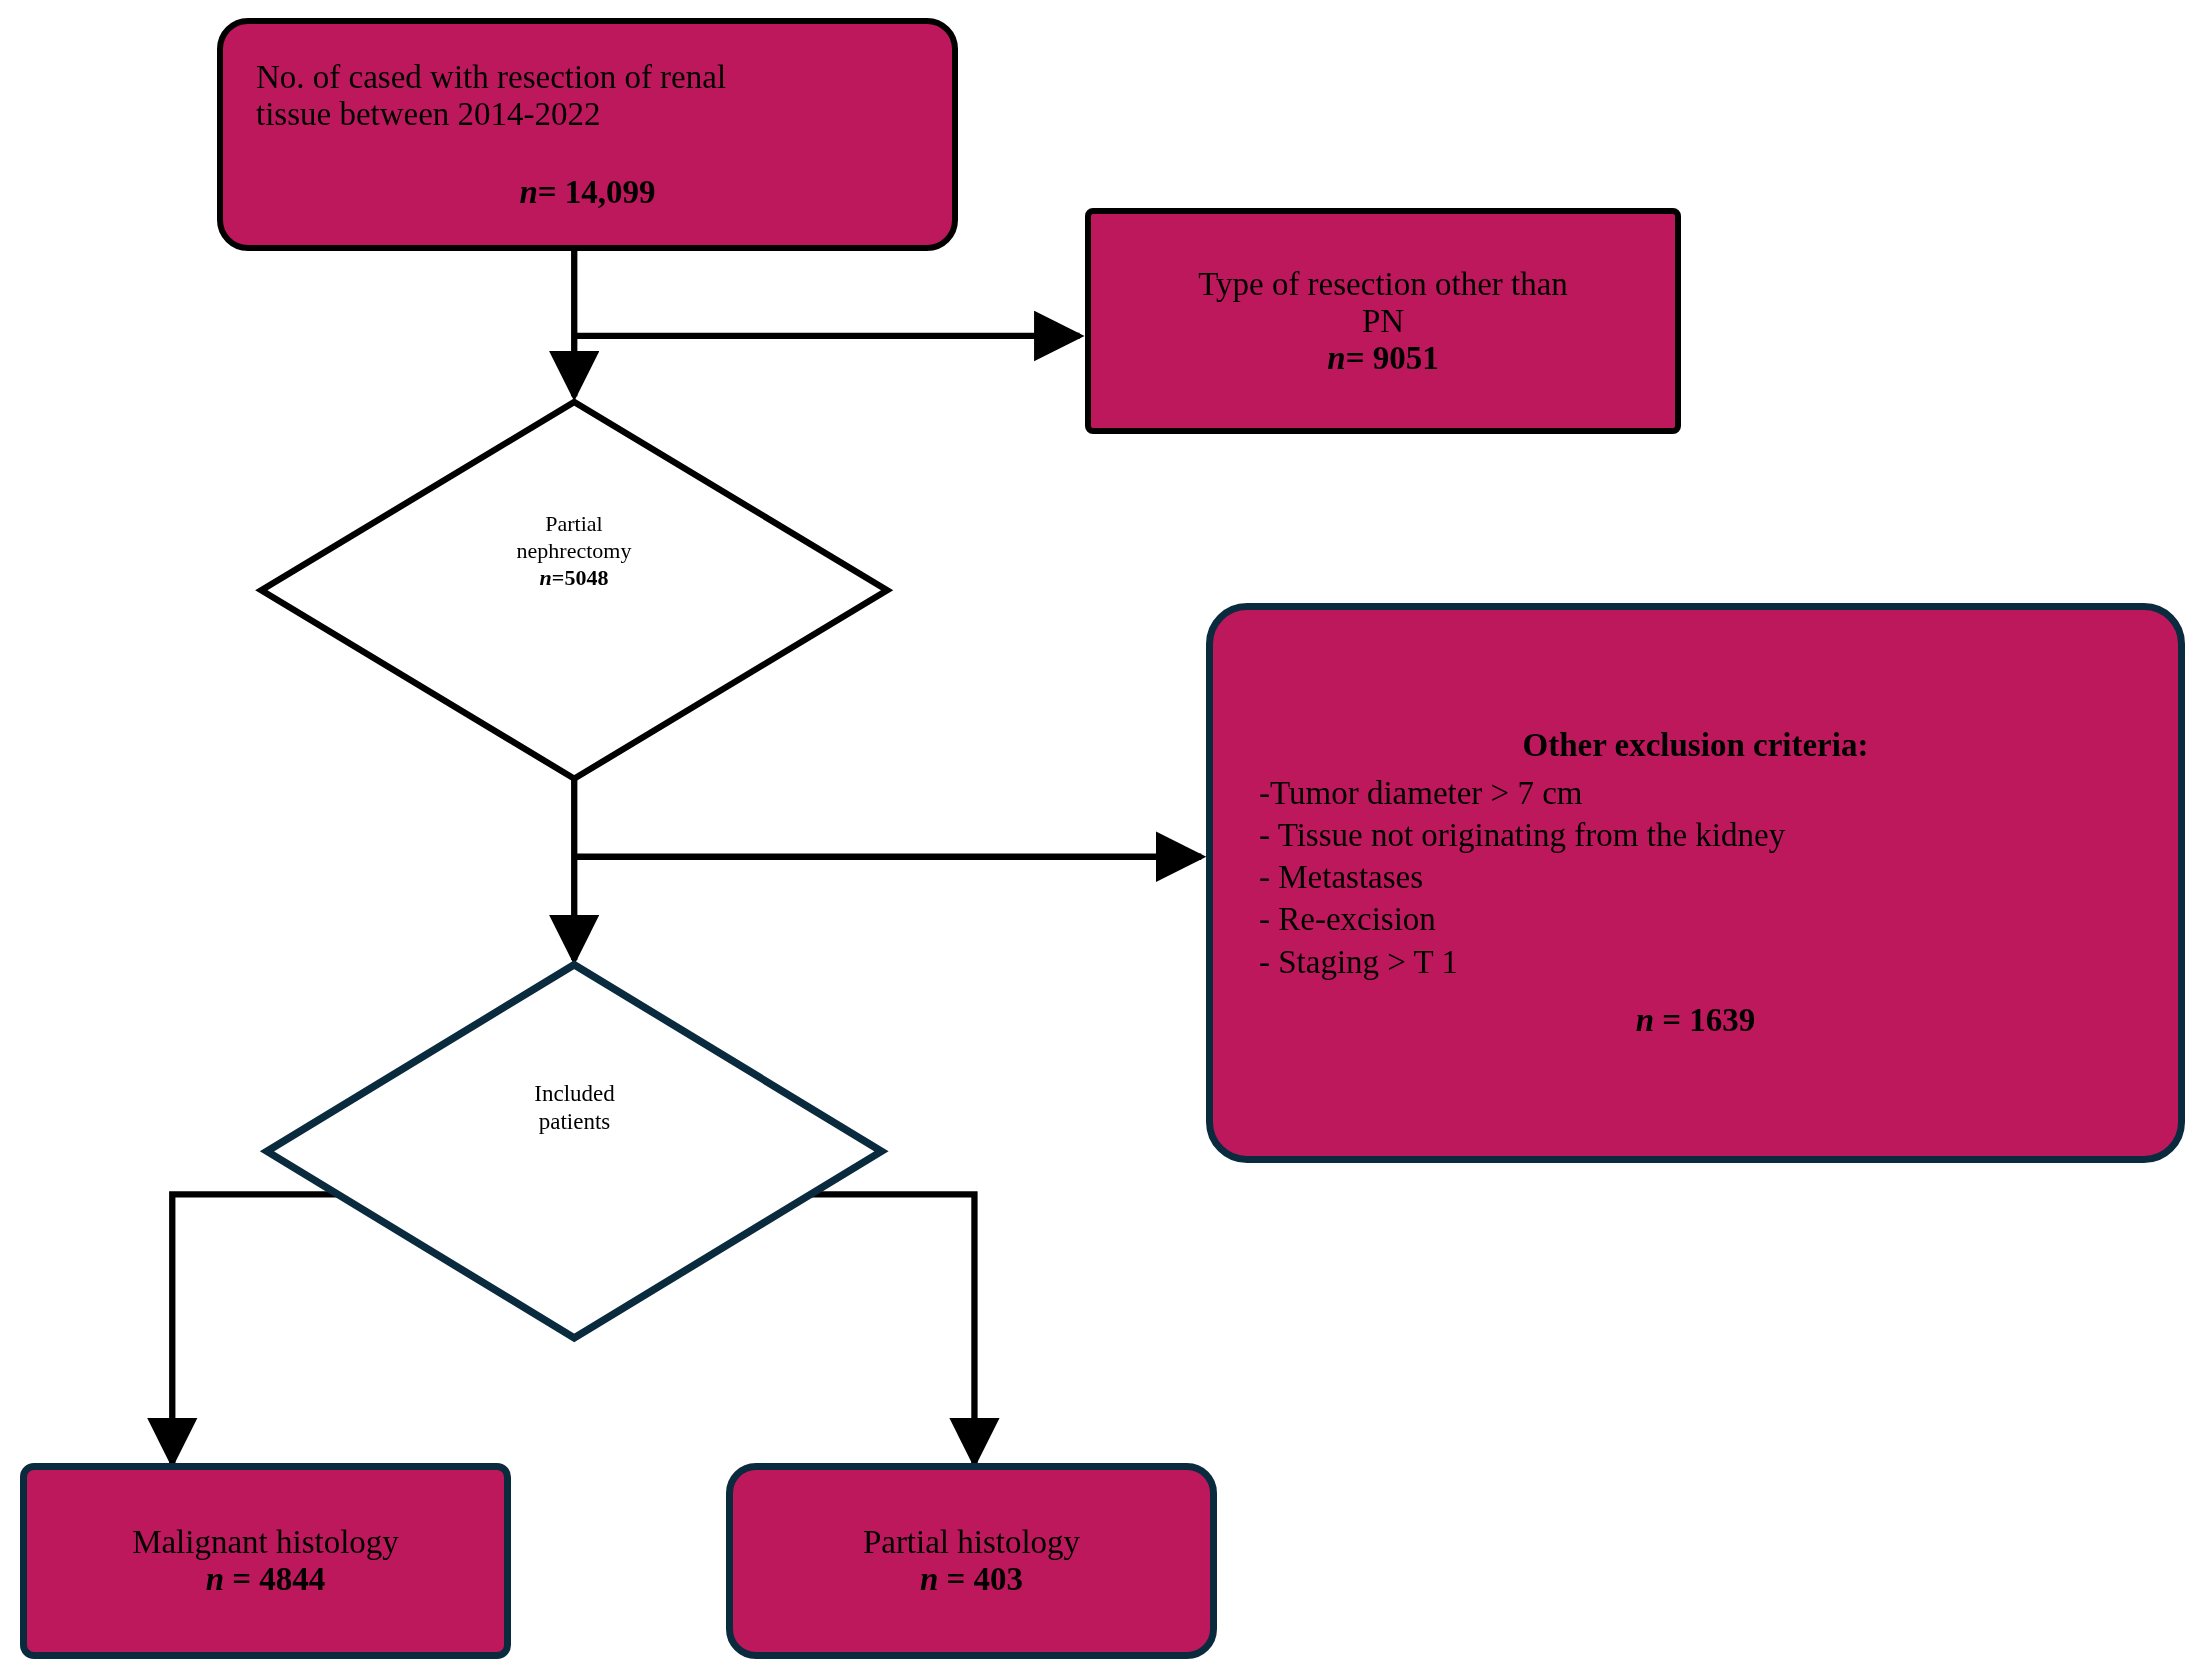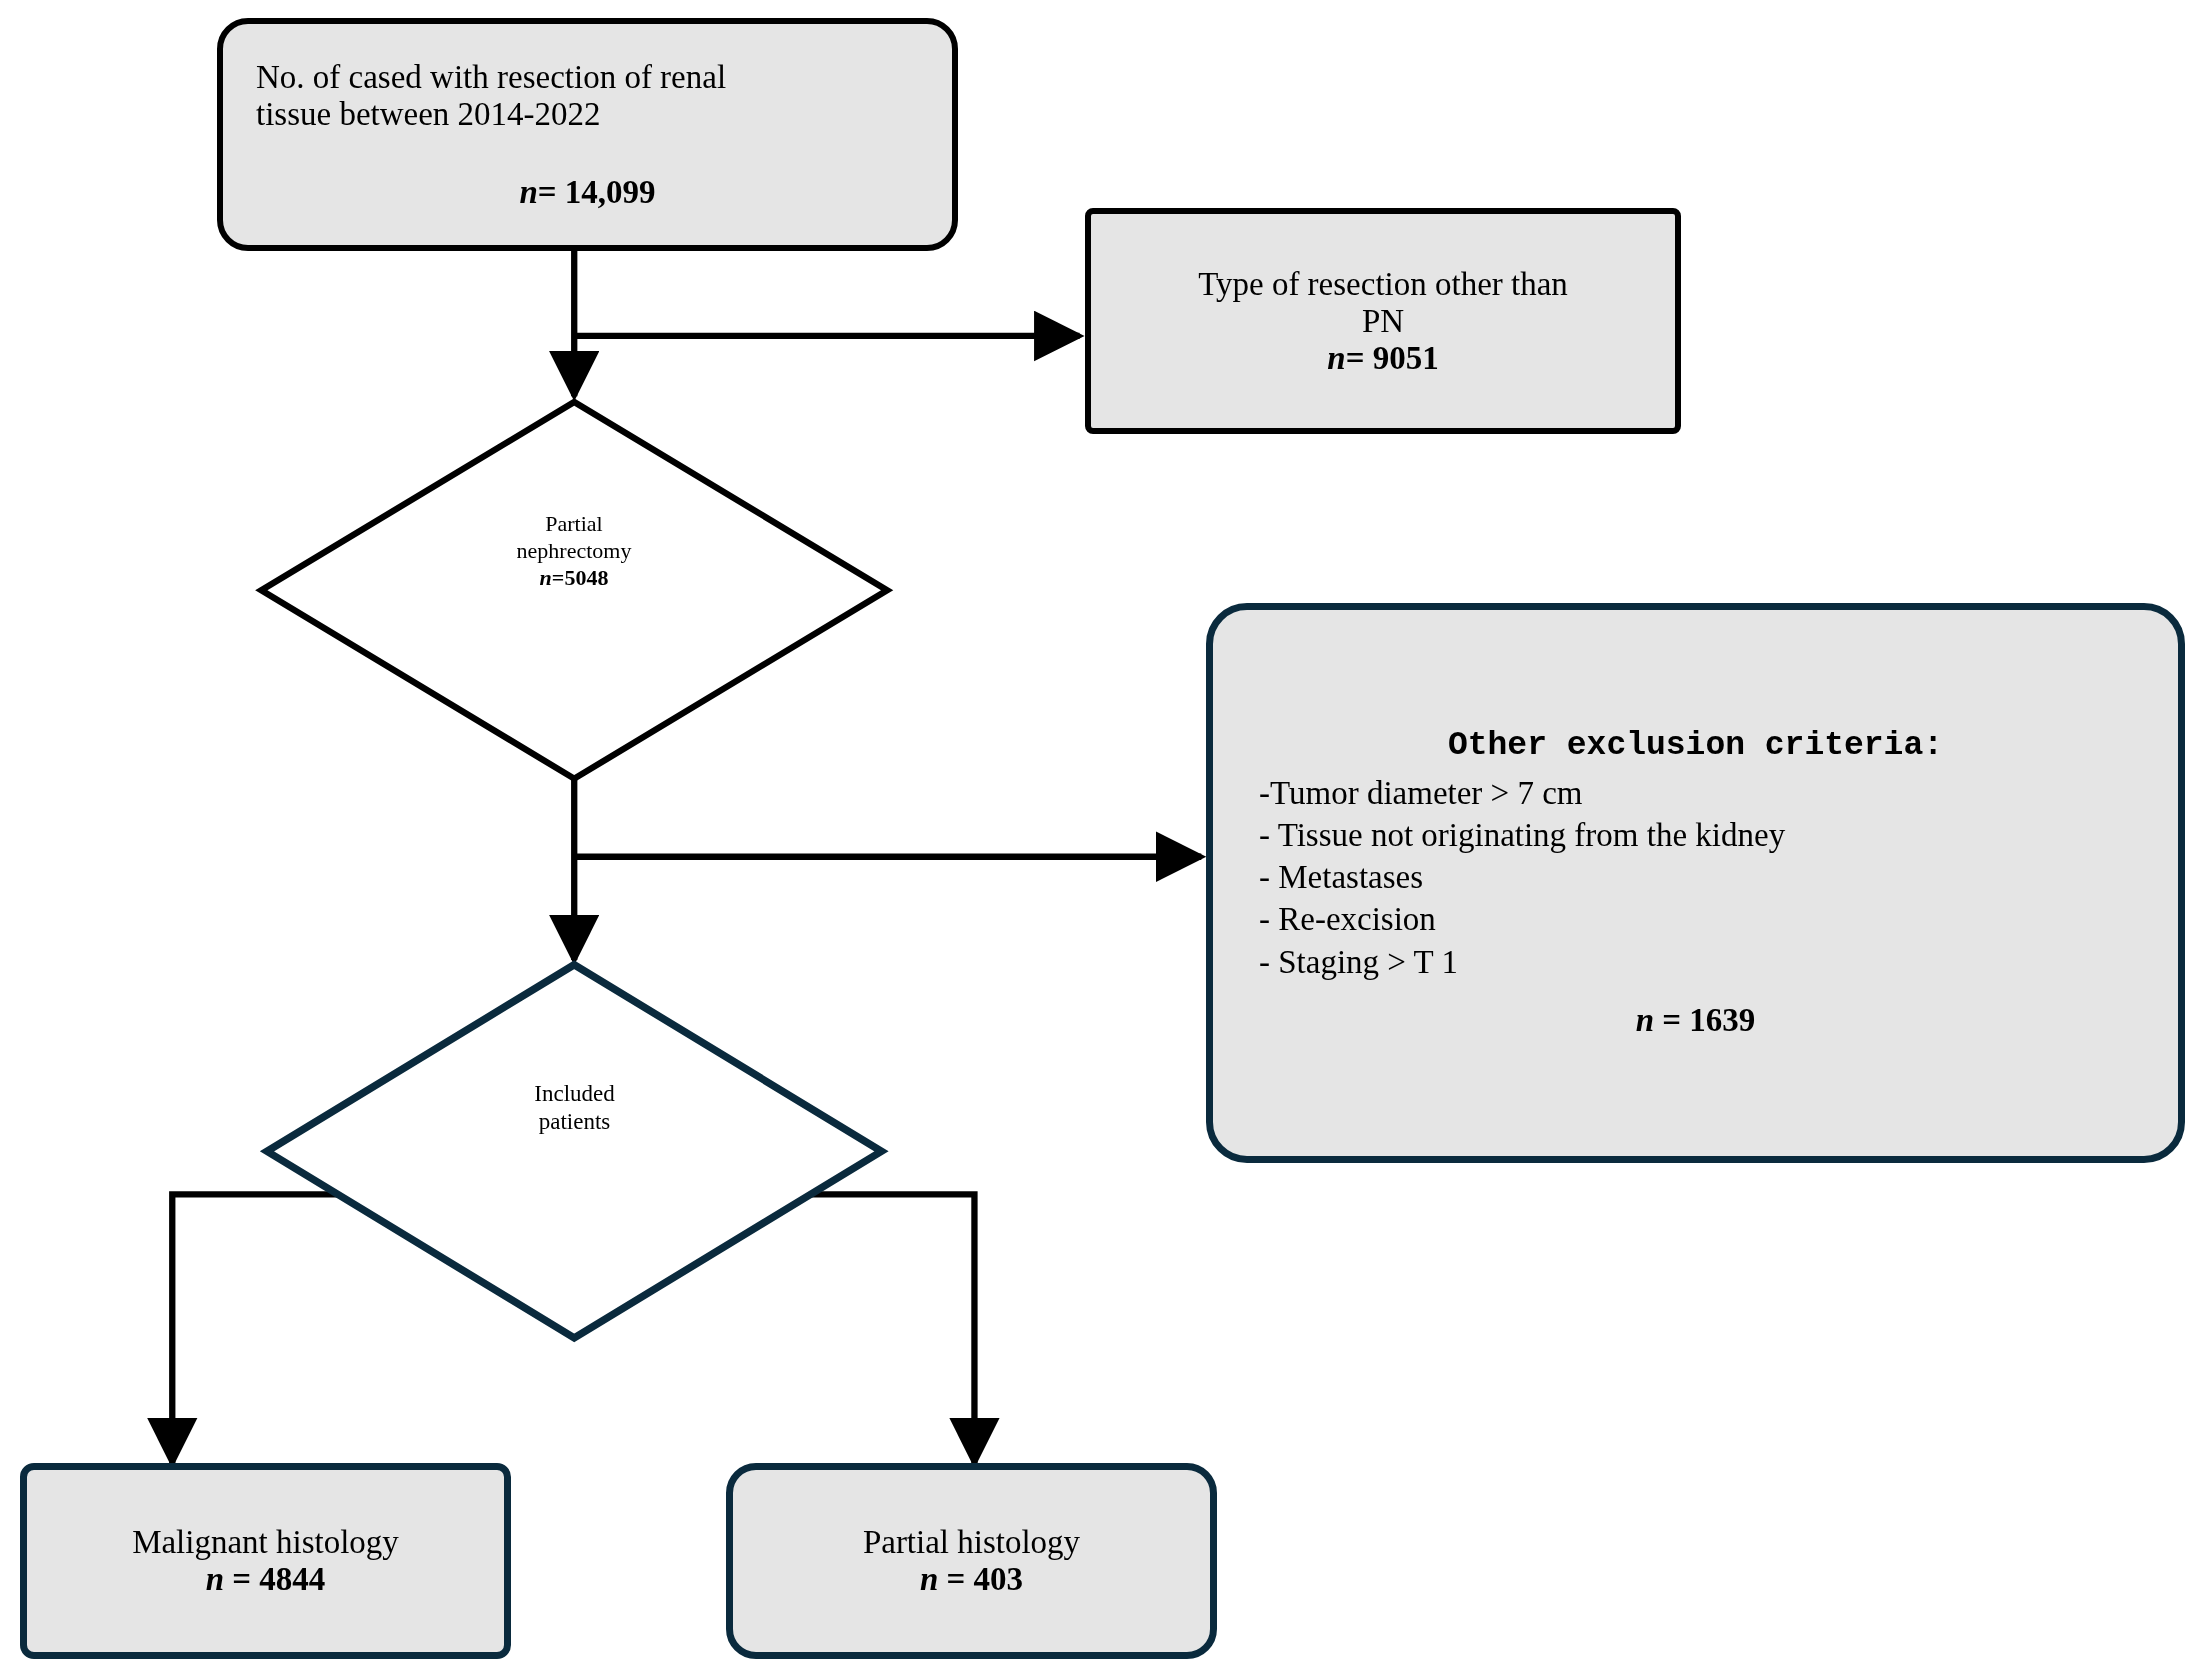--- a/index.html
+++ b/index.html
@@ -25,21 +25,21 @@
     position: absolute;
     left: 0;
     top: 0;
     width: 2205px;
     height: 1671px;
     pointer-events: none;
   }
   .node {
     position: absolute;
     box-sizing: border-box;
-    background: #e5e5e5;
+    background: #be185d;
     display: flex;
     flex-direction: column;
     align-items: center;
     justify-content: center;
     text-align: center;
   }
   .rbox {
     border-style: solid;
   }
   .rbox.black {
@@ -146,21 +146,21 @@
 
   <div class="diamond-label" style="left:356px; top:511px; width:436px; font-size:22px;">
     <span class="ln">Partial</span>
     <span class="ln">nephrectomy</span>
     <div class="nval">
       <i>n</i><span>=5048</span>
     </div>
   </div>
 
   <div class="node rbox navy" style="left:1206px; top:603px; width:979px; height:560px; border-width:7.5px; border-radius:41px; font-size:33px; padding:0 46px; justify-content:center;">
-    <div class="crit-title" style="margin-bottom:8px;font-family:Liberation Mono, monospace;">Other exclusion criteria:</div>
+    <div class="crit-title" style="margin-bottom:8px;">Other exclusion criteria:</div>
     <div class="crit-list">
       <span class="ln">-Tumor diameter &gt; 7 cm</span>
       <span class="ln">- Tissue not originating from the kidney</span>
       <span class="ln">- Metastases</span>
       <span class="ln">- Re-excision</span>
       <span class="ln">- Staging &gt; T 1</span>
     </div>
     <div class="crit-n nval" style="margin-top:19.5px;">
       <i>n</i><span> = 1639</span>
     </div>

